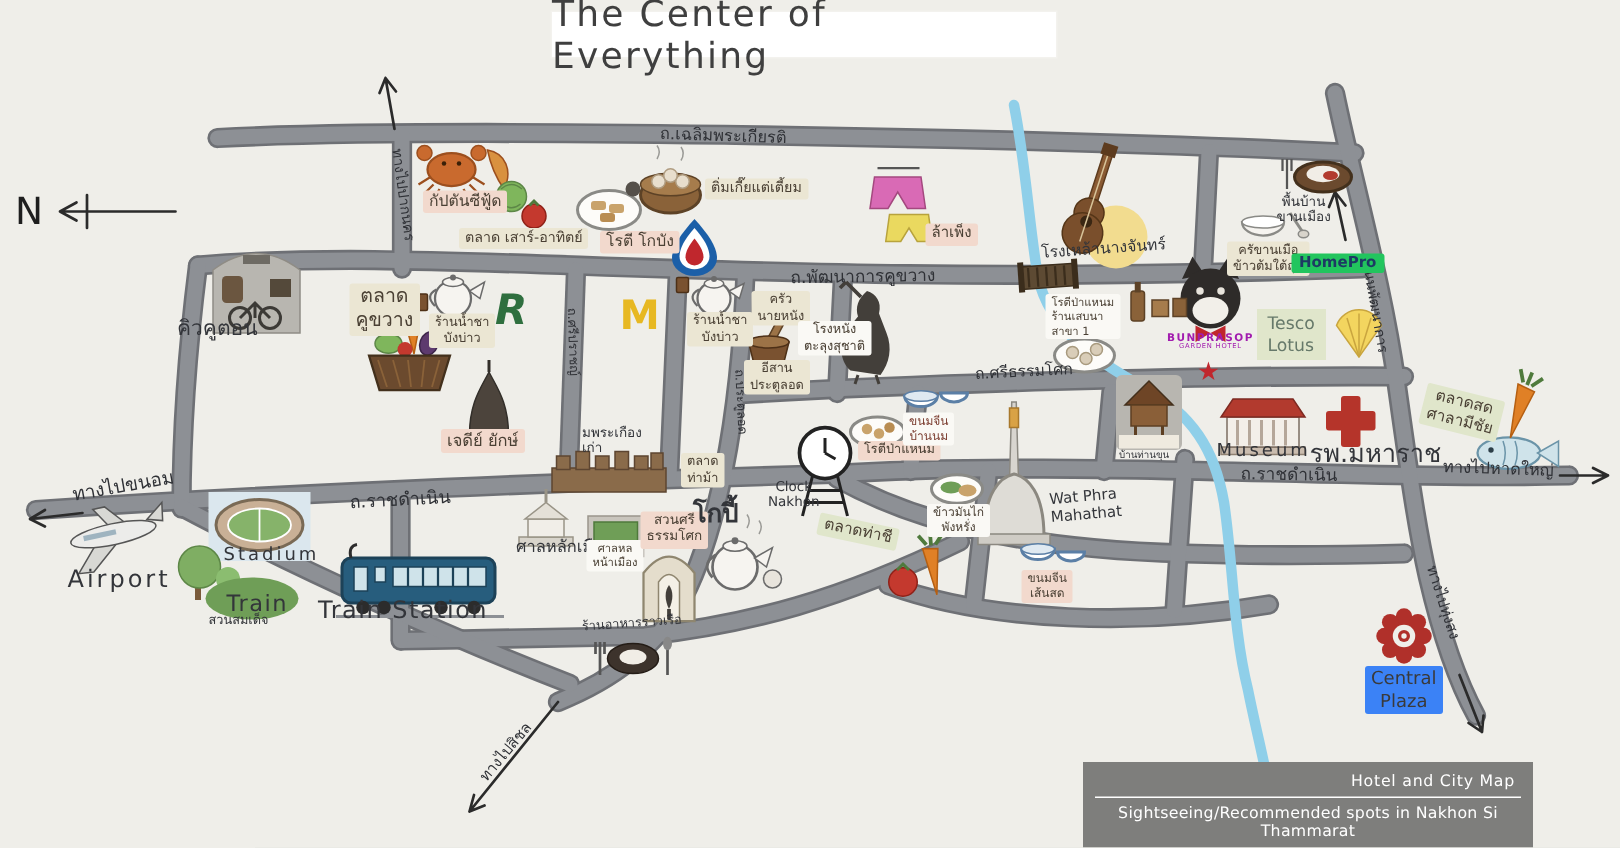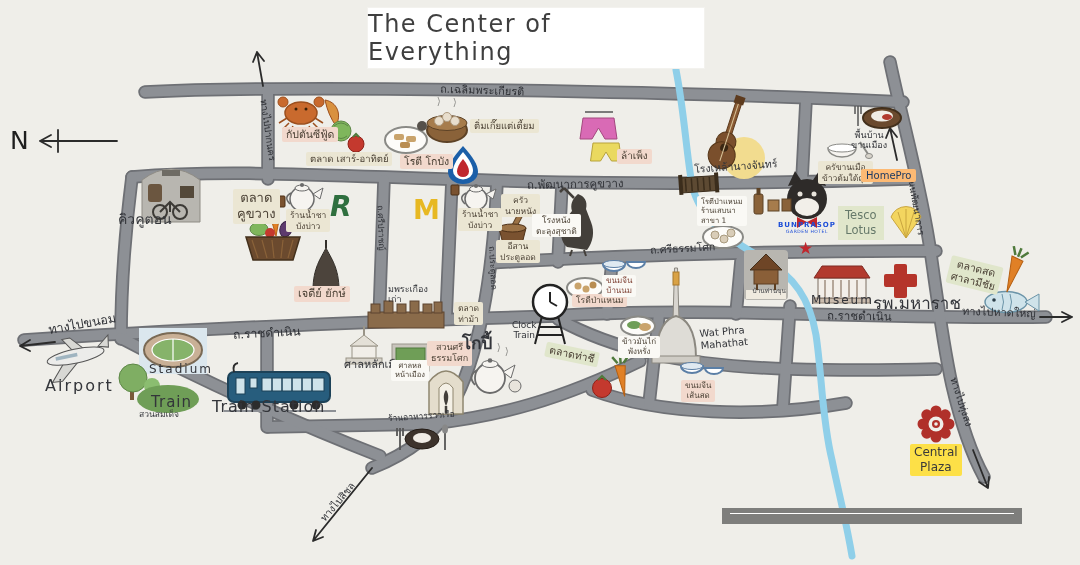--- a/index.html
+++ b/index.html
@@ -6,37 +6,37 @@
   .stage{position:relative;width:1080px;height:565px;background:#efeee9;overflow:hidden;
          font-family:"DejaVu Sans","Liberation Sans",sans-serif}
   .map-svg{position:absolute;left:0;top:0}
   .lbl{position:absolute;white-space:pre-line;color:#33353a;line-height:1.15}
   .tag{position:absolute;white-space:pre-line;background:#ebe6d3;color:#4a4034;
        padding:1px 4px;border-radius:2px;line-height:1.25;text-align:center}
   .tag.pink{background:#f2d9cd}
   .tag.green{background:#e0e6cb}
   .tag.white{background:#faf9f5}
   .road-lbl{position:absolute;white-space:nowrap;color:#2f3136;line-height:1}
-  .title-box{position:absolute;left:368px;top:8px;width:336px;height:60px;background:#ffffff;
+  .title-box{position:absolute;left:368px;top:8px;width:336px;height:30px;background:#ffffff;
              display:flex;align-items:center;justify-content:center;box-shadow:0 0 0 1px #f3f2ee}
   .title-box span{font-size:24px;letter-spacing:1.5px;color:#3f3f3f}
   .legend{position:absolute;left:722px;top:508px;width:300px;background:#7e7e7c;color:#fff;
           padding:5px 8px 6px 8px;box-sizing:border-box}
   .legend .l1{font-size:10.5px;text-align:right;letter-spacing:.5px;padding:2px 4px 4px 0}
   .legend hr{border:none;border-top:1.5px solid #fff;margin:0 0 4px 0}
   .legend .l2{font-size:10.5px;text-align:center;letter-spacing:.2px}
   .compass-n{position:absolute;left:10px;top:126px;font-size:25px;color:#1e1e1e}
-  .brand{position:absolute;text-align:center;color:#1d4ed8;line-height:1.2}
+  .brand{position:absolute;text-align:center;color:#a21caf;line-height:1.2}
   .brand .b1{font-size:7px;font-weight:bold;letter-spacing:1px;display:block}
   .brand .b2{font-size:4.5px;letter-spacing:.5px;display:block}
   .star{position:absolute;color:#c0272d;font-size:17px}
-  .homepro{position:absolute;background:#fdba74;color:#1d3a63;font-weight:normal;
+  .homepro{position:absolute;background:#22c55e;color:#1d3a63;font-weight:bold;
            font-size:10px;padding:1px 5px;border-radius:2px}
   .tesco{position:absolute;background:#e0e6cb;color:#66796a;font-size:11.5px;
-         padding:2px 7px;white-space:pre-line;line-height:1.3;text-align:center}
+         padding:2px 7px;white-space:pre-line;line-height:1.3;text-align:left}
 </style>
 </head>
 <body>
 
 <div class="stage">
 
 <svg class="map-svg" width="1080" height="565" viewBox="0 0 1080 565">
   <defs>
     <path id="rA" d="M145,92 C300,84 700,92 903,102"></path>
     <path id="rB" d="M132,177 C300,163 480,194 908,179"></path>
@@ -501,21 +501,23 @@
     <circle cx="38" cy="44" r="7" fill="none" stroke="#3c3a36" stroke-width="2"></circle>
     <path d="M18,44 L28,34 L38,44 M28,34 L28,44" stroke="#3c3a36" stroke-width="2" fill="none"></path>
   </g>
 </svg>
 
 <div class="title-box">
   <span>The Center of Everything</span>
 </div>
 <span class="compass-n">N</span>
 <div class="legend">
+  <div class="l1">Hotel and City Map</div>
   <hr>
+  <div class="l2">Sightseeing/Recommended spots in Nakhon Si Thammarat</div>
 </div>
 
 <div class="road-lbl" style="left:440px;top:85px;font-size:11px;transform:rotate(2deg)">ถ.เฉลิมพระเกียรติ</div>
 <div class="road-lbl" style="left:527px;top:179px;font-size:11.5px;transform:rotate(-1deg)">ถ.พัฒนาการคูขวาง</div>
 <div class="road-lbl" style="left:650px;top:243px;font-size:10.5px;transform:rotate(-3deg)">ถ.ศรีธรรมโศก</div>
 <div class="road-lbl" style="left:233px;top:327px;font-size:12px;transform:rotate(-3deg)">ถ.ราชดำเนิน</div>
 <div class="road-lbl" style="left:827px;top:311px;font-size:11.5px;transform:rotate(1deg)">ถ.ราชดำเนิน</div>
 <div class="road-lbl" style="left:962px;top:307px;font-size:11px;transform:rotate(2deg)">ทางไปหาดใหญ่</div>
 <div class="road-lbl" style="left:48px;top:318px;font-size:12.5px;transform:rotate(-10deg)">ทางไปขนอม</div>
 <div class="road-lbl" style="left:268px;top:130px;font-size:9.5px;transform:translate(-50%,-50%) rotate(82deg)">ทางไปปากนคร</div>
@@ -558,37 +560,37 @@
 </div>
 <span class="star" style="left:798px;top:238px">★</span>
 <div class="tesco" style="left:838px;top:206px">Tesco
 Lotus</div>
 <div class="tag pink" style="left:294px;top:286px;font-size:11px">เจดีย์ ยักษ์</div>
 <div class="lbl" style="left:388px;top:284px;font-size:9px">มพระเกือง
 เก่า</div>
 <div class="tag" style="left:454px;top:302px;font-size:8.5px">ตลาด
 ท่าม้า</div>
 <div class="lbl" style="left:512px;top:320px;font-size:9px;text-align:center">Clock
-Train</div>
+Nakhon</div>
 <div class="tag pink" style="left:572px;top:294px;font-size:8.5px">โรตีป่าแหนม</div>
 <div class="tag white" style="left:602px;top:275px;font-size:8px;color:#7a3b2e">ขนมจีน
 บ้านนม</div>
-<div class="lbl" style="left:746px;top:288px;font-size:6.5px;width:40px;text-align:right">บ้านท่านขุน</div>
+<div class="lbl" style="left:746px;top:300px;font-size:6.5px;width:40px;text-align:left">บ้านท่านขุน</div>
 <div class="lbl" style="left:700px;top:326px;font-size:10px;transform:rotate(-5deg)">Wat Phra
 Mahathat</div>
 <div class="tag white" style="left:618px;top:336px;font-size:8px">ข้าวมันไก่
 พังหรั่ง</div>
 <div class="tag green" style="left:545px;top:347px;font-size:10.5px;transform:rotate(12deg)">ตลาดท่าชี</div>
 <div class="tag pink" style="left:681px;top:380px;font-size:8px">ขนมจีน
 เส้นสด</div>
 <div class="lbl" style="left:811px;top:294px;font-size:12px;letter-spacing:2px">Museum</div>
 <div class="lbl" style="left:873px;top:294px;font-size:17px">รพ.มหาราช</div>
 <div class="tag green" style="left:948px;top:261px;font-size:10.5px;transform:rotate(14deg)">ตลาดสด
 ศาลามีชัย</div>
-<div class="tag pink" style="left:910px;top:444px;font-size:12px;background:#fde047;color:#3a3a3a">Central
+<div class="tag pink" style="left:910px;top:444px;font-size:12px;background:#3b82f6;color:#3a3a3a">Central
 Plaza</div>
 <div class="lbl" style="left:344px;top:359px;font-size:11px">ศาลหลักเมือง</div>
 <div class="tag white" style="left:391px;top:360px;font-size:7.5px">ศาลหล
 หน้าเมือง</div>
 <div class="tag pink" style="left:427px;top:341px;font-size:9px">สวนศรี
 ธรรมโศก</div>
 <div class="lbl" style="left:462px;top:334px;font-size:17px;font-weight:bold">โกปี้</div>
 <div class="lbl" style="left:388px;top:412px;font-size:8.5px;transform:rotate(-4deg)">ร้านอาหารราวเรือ</div>
 <div class="lbl" style="left:212px;top:398px;font-size:16px;letter-spacing:1px">Train Station</div>
 <div class="lbl" style="left:149px;top:363px;font-size:12px;letter-spacing:2px">Stadium</div>

